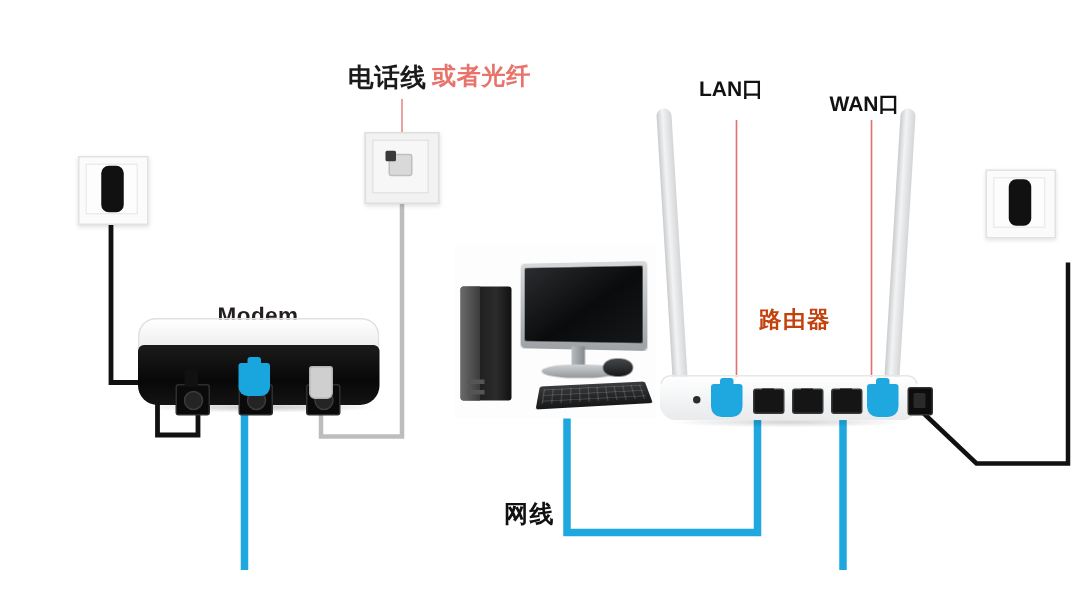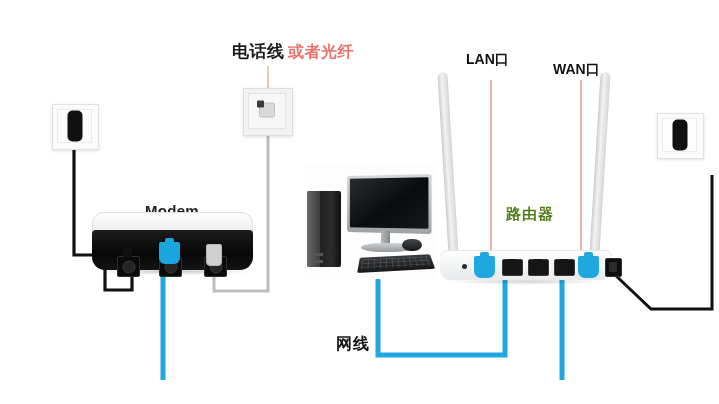--- a/index.html
+++ b/index.html
@@ -52,21 +52,21 @@
   #label-wan {
     left: 553px; top: 62px;
     font-size: 14px;
     font-weight: 700;
     color: #111111;
   }
   #label-router {
     left: 506px; top: 206px;
     font-size: 15px;
     font-weight: 700;
-    color: #4d7c0f;
+    color: #c2410c;
     letter-spacing: 1px;
   }
   #label-netcable {
     left: 336px; top: 336px;
     font-size: 16px;
     font-weight: 700;
     color: #111111;
     letter-spacing: 1px;
   }
 

